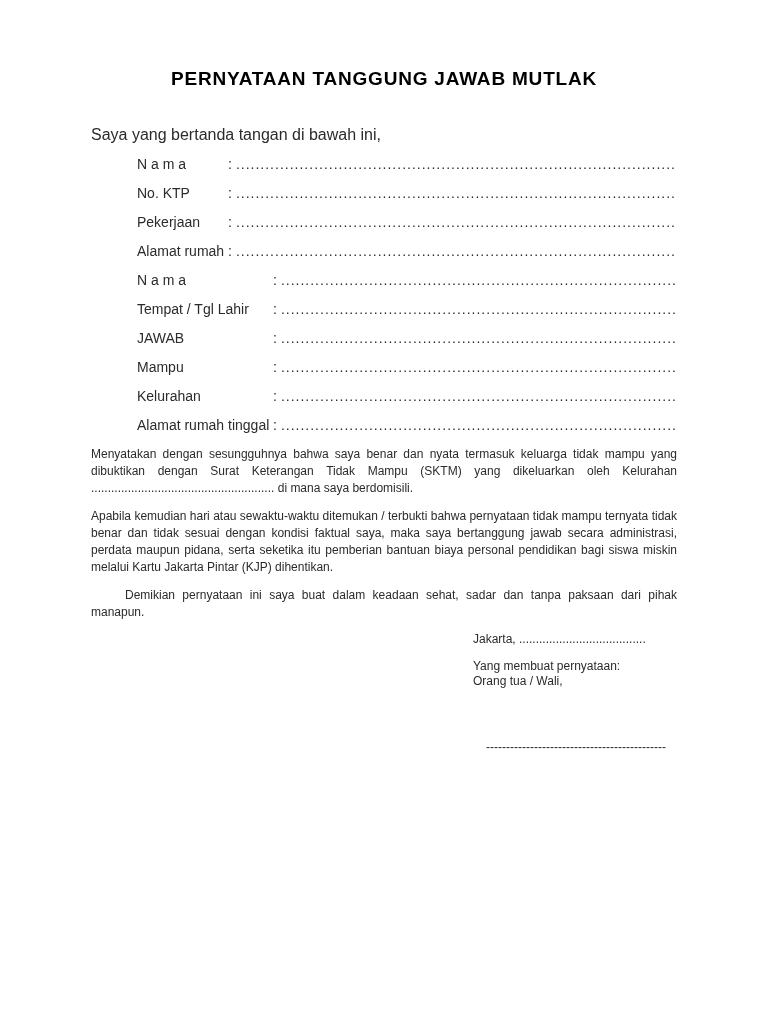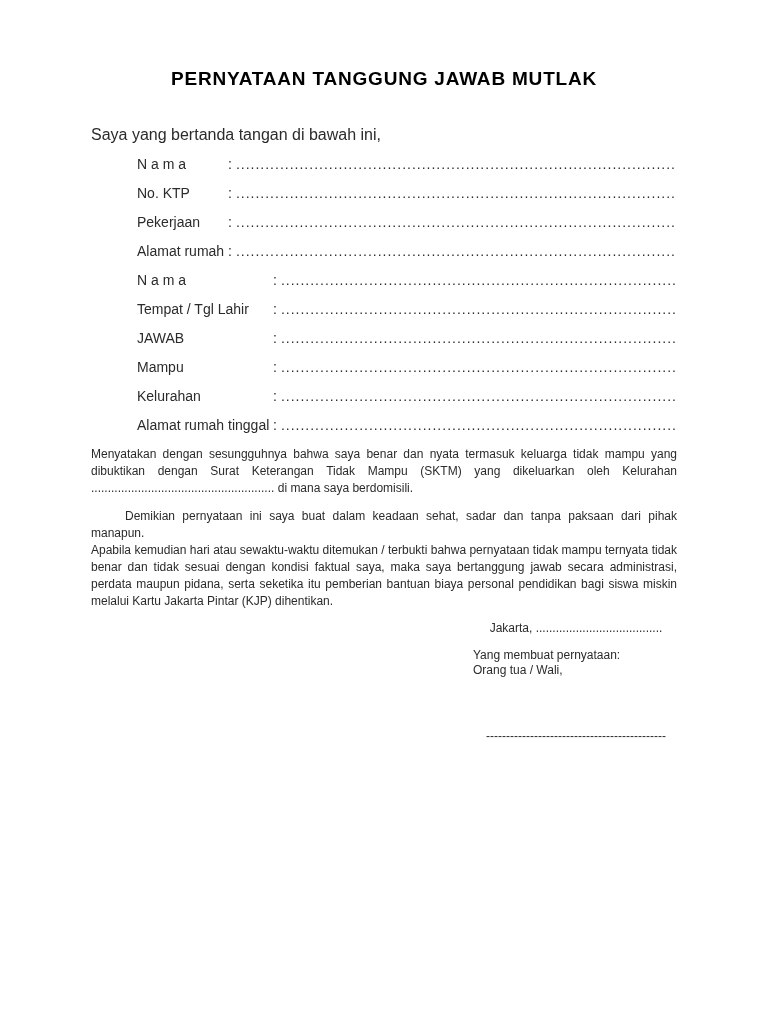--- a/index.html
+++ b/index.html
@@ -63,21 +63,21 @@
   .para-1 { margin-top: 14px; margin-bottom: 11px; }
   .para-2 { margin-bottom: 11px; }
   .para-3 { text-indent: 34px; }
   .signature-block {
     margin-top: 11px;
     margin-left: 382px;
     width: 206px;
     font-size: 12px;
   }
   .sig-place-date {
-    text-align: center;
+    text-align: left;
     line-height: 15px;
     white-space: nowrap;
   }
   .sig-caption {
     margin-top: 12px;
     line-height: 15px;
   }
   .sig-role {
     text-align: left;
     line-height: 15px;
@@ -151,23 +151,23 @@
     </div>
     <div class="field-row">
       <span class="field-label">Alamat rumah tinggal</span>
       <span class="field-colon">:</span>
       <span class="field-dots">........................................................................................................................................................................................................</span>
     </div>
   </div>
 
   <p class="para para-1">Menyatakan dengan sesungguhnya bahwa saya benar dan nyata termasuk keluarga tidak mampu yang dibuktikan dengan Surat Keterangan Tidak Mampu (SKTM) yang dikeluarkan oleh Kelurahan ....................................................... di mana saya berdomisili.</p>
 
+  <p class="para para-2">Apabila kemudian hari atau sewaktu-waktu ditemukan / terbukti bahwa pernyataan tidak mampu ternyata tidak benar dan tidak sesuai dengan kondisi faktual saya, maka saya bertanggung jawab secara administrasi, perdata maupun pidana, serta seketika itu pemberian bantuan biaya personal pendidikan bagi siswa miskin melalui Kartu Jakarta Pintar (KJP) dihentikan.</p>
+
   <p class="para para-3">Demikian pernyataan ini saya buat dalam keadaan sehat, sadar dan tanpa paksaan dari pihak manapun.</p>
-
-  <p class="para para-2">Apabila kemudian hari atau sewaktu-waktu ditemukan / terbukti bahwa pernyataan tidak mampu ternyata tidak benar dan tidak sesuai dengan kondisi faktual saya, maka saya bertanggung jawab secara administrasi, perdata maupun pidana, serta seketika itu pemberian bantuan biaya personal pendidikan bagi siswa miskin melalui Kartu Jakarta Pintar (KJP) dihentikan.</p>
 
   <div class="signature-block">
     <div class="sig-place-date">Jakarta, ......................................</div>
     <div class="sig-caption">Yang membuat pernyataan:</div>
     <div class="sig-role">Orang tua / Wali,</div>
     <div class="sig-line">---------------------------------------------</div>
   </div>
 
 </div>
 

